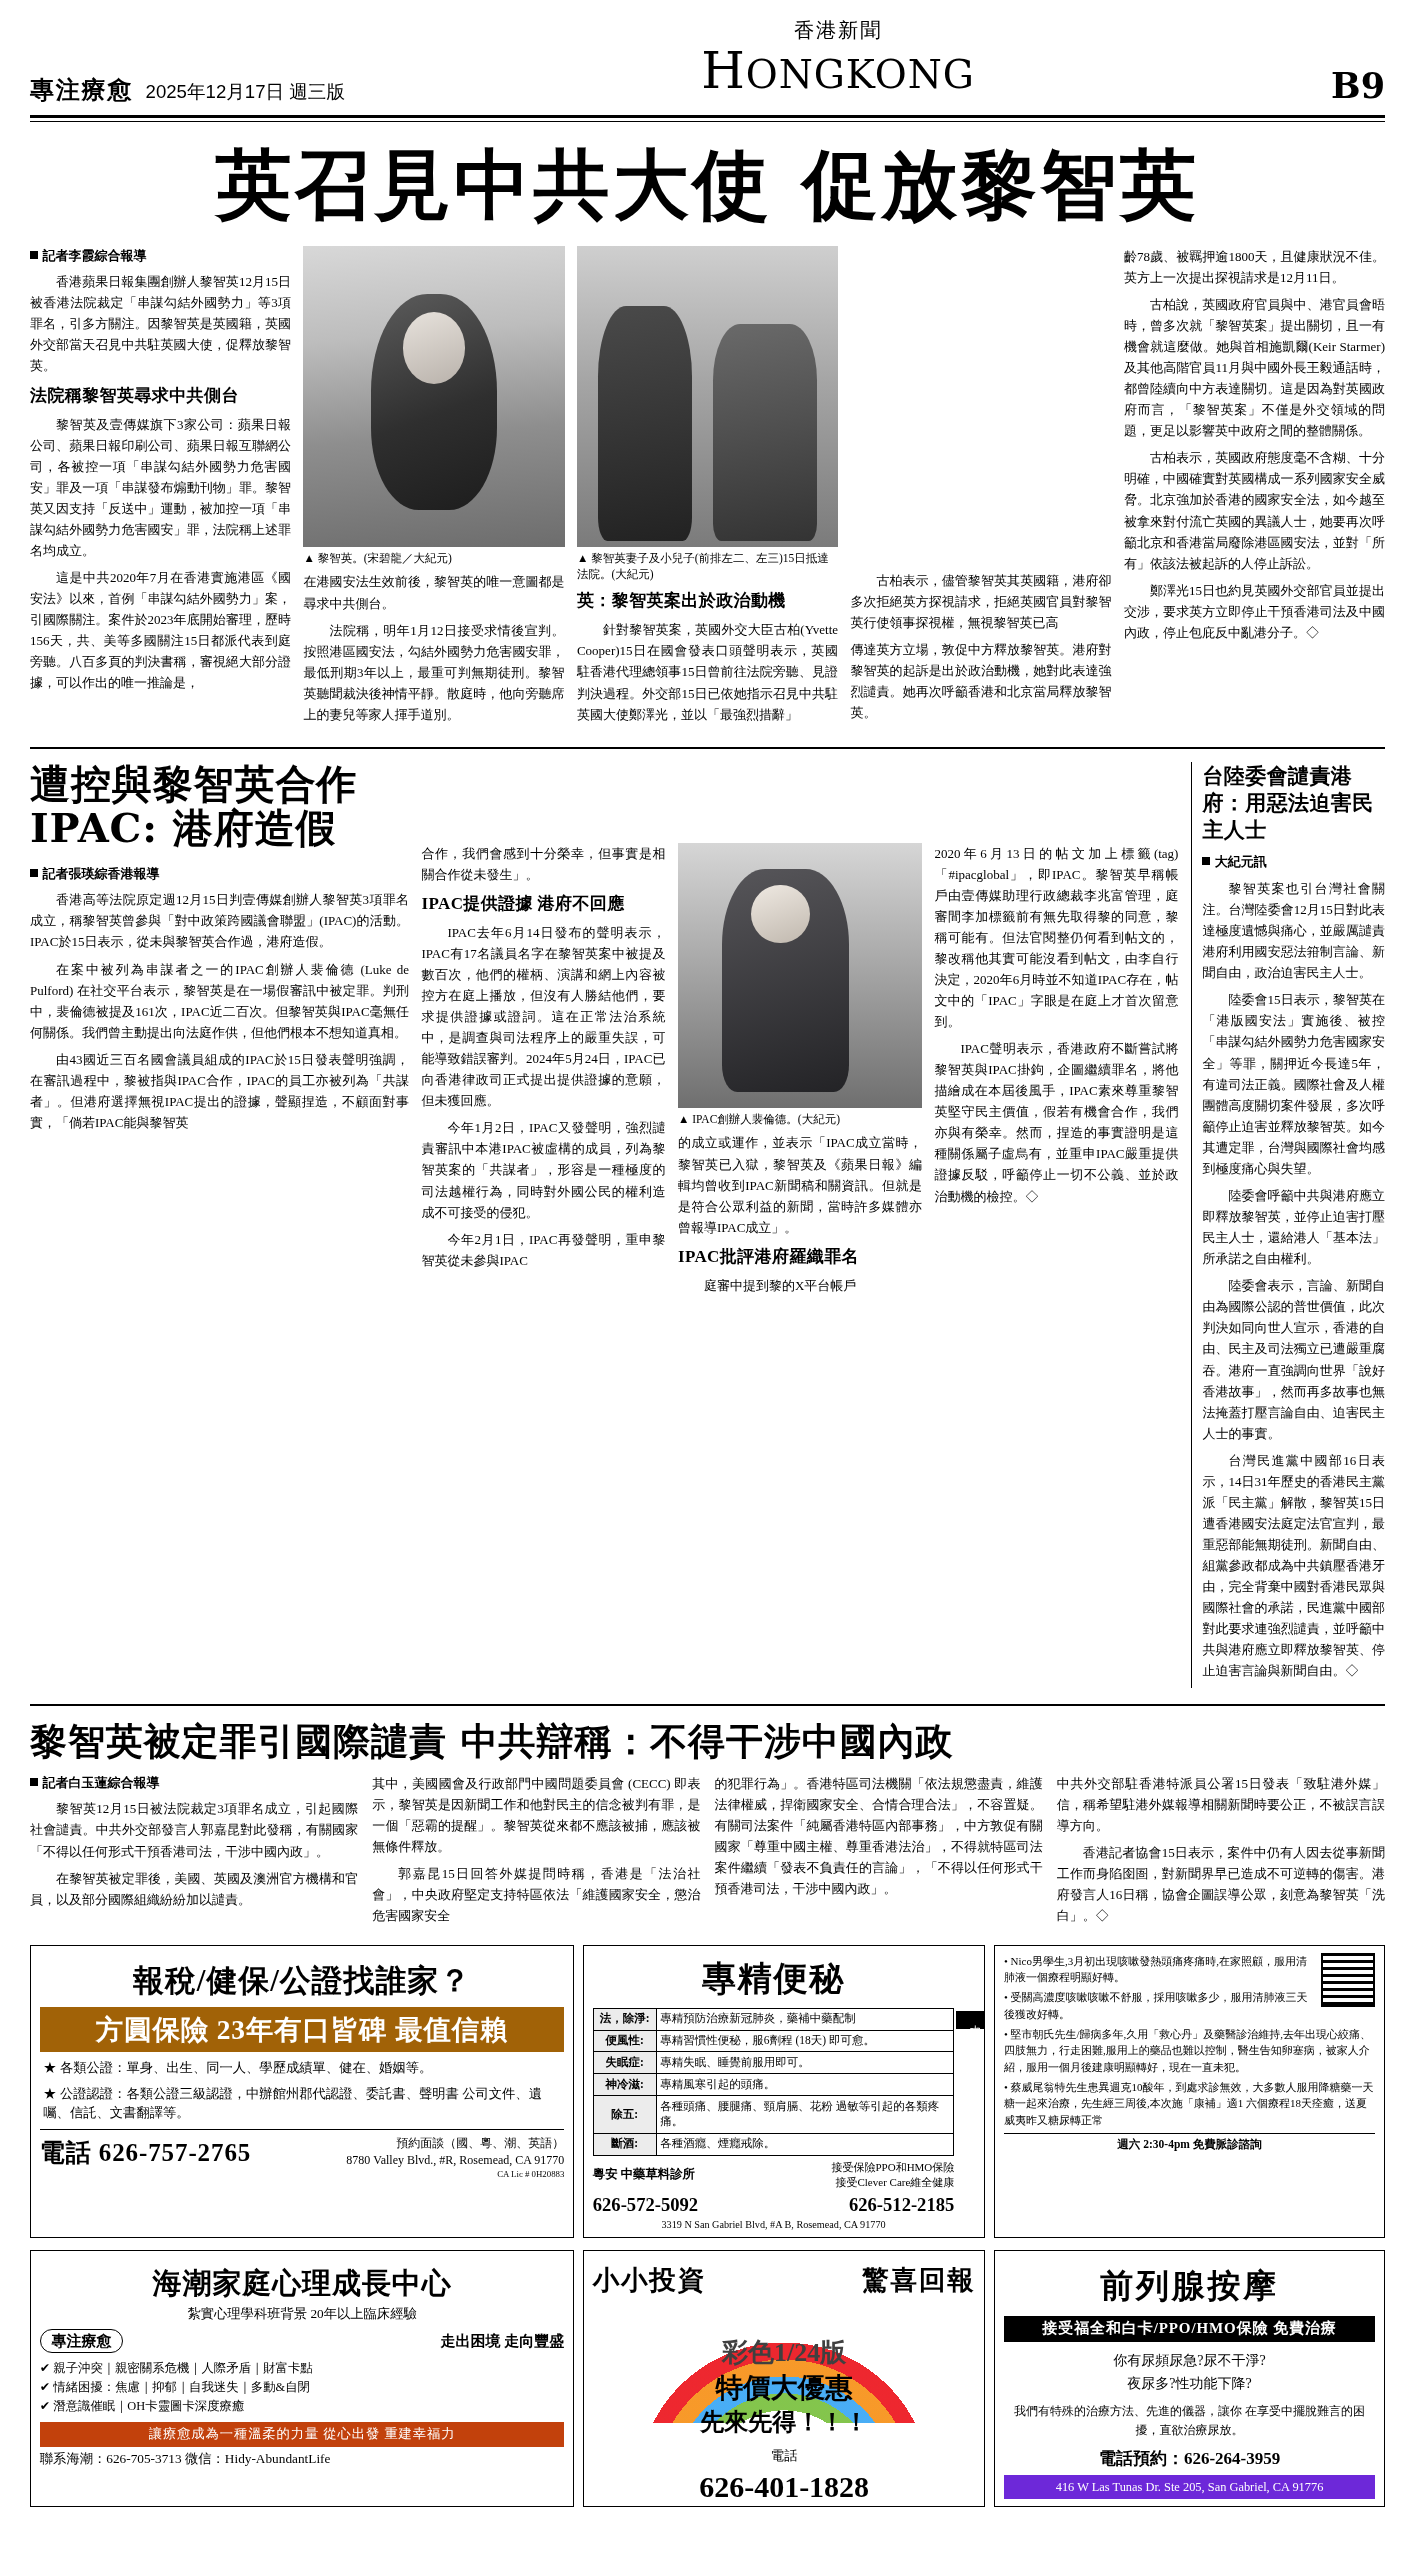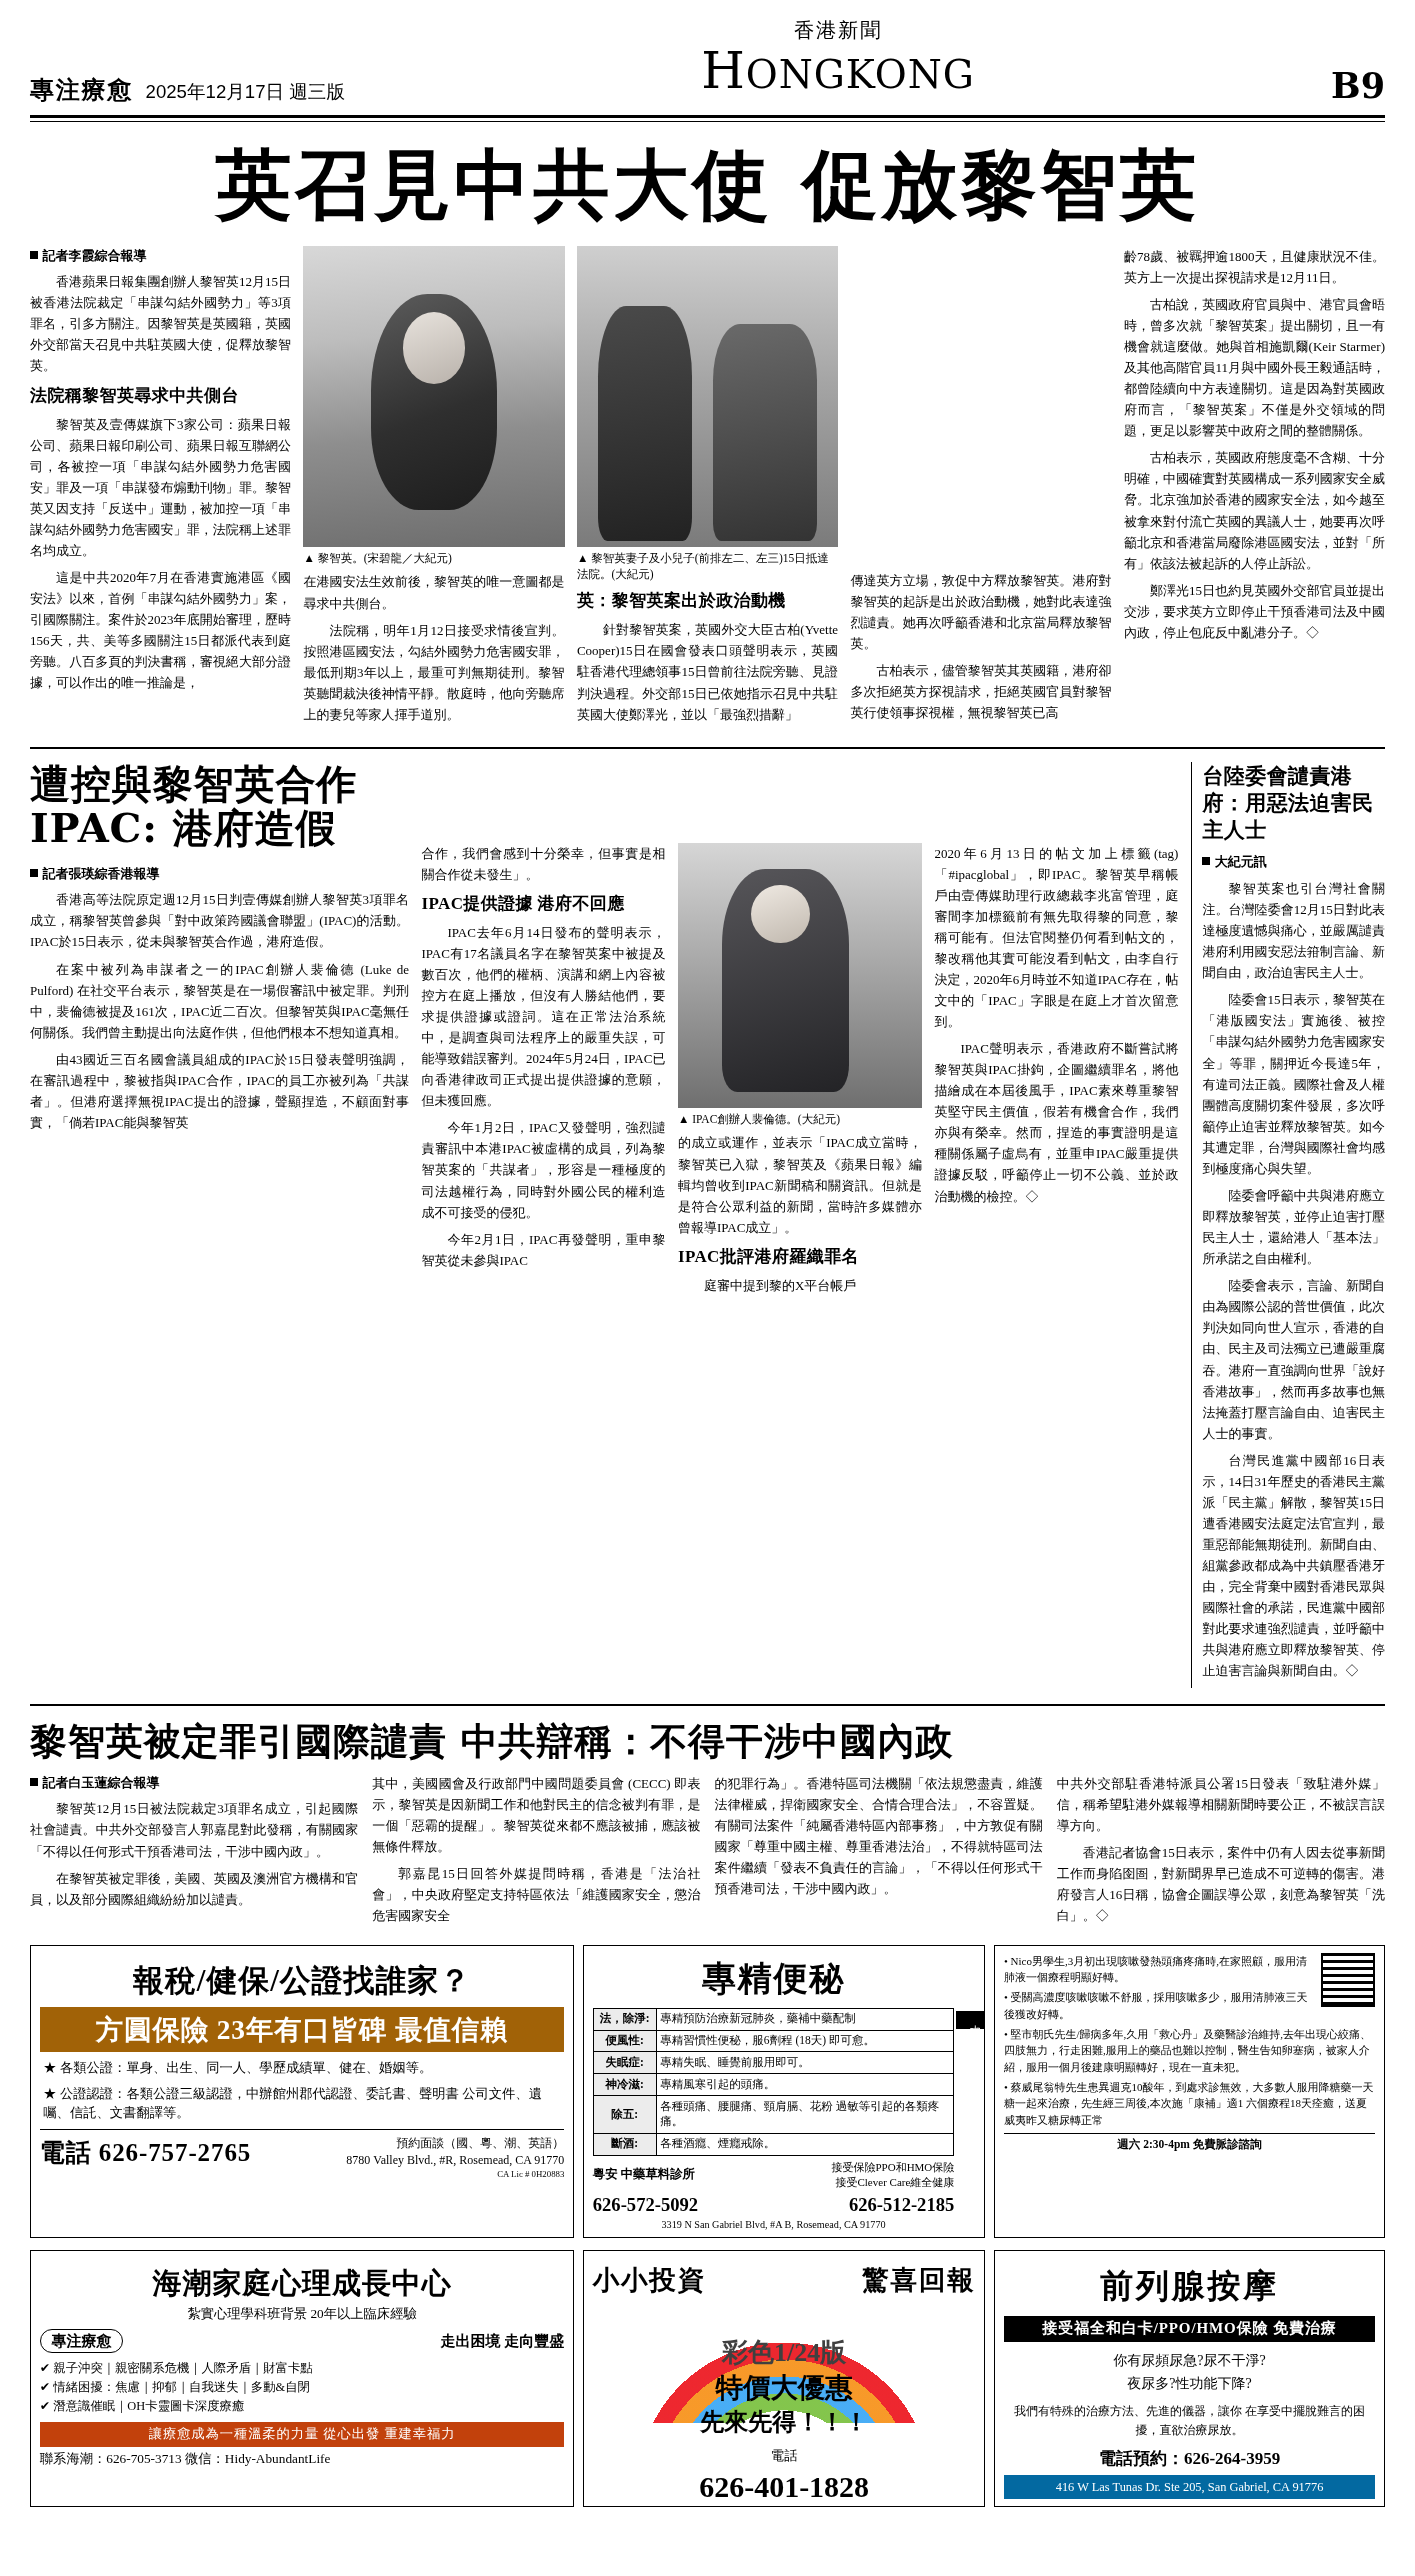--- a/index.html
+++ b/index.html
@@ -126,21 +126,21 @@
   .ad5 .m2{font-weight:bold;font-size:27.4px;}
   .ad5 .m3{font-weight:bold;font-size:24px;}
   .ad5 .ph{position:relative;text-align:center;font-weight:bold;font-size:30px;margin-top:5.3px;}
 
   
   .ad6 .head{font-weight:bold;font-size:33px;text-align:center;letter-spacing:2.7px;margin:5.3px 0 7px;}
   .ad6 .bar{background:#000;color:#fff;text-align:center;font-weight:bold;font-size:15px;padding:3.5px 0;letter-spacing:0.9px;}
   .ad6 .q{font-size:14px;line-height:1.7;text-align:center;margin-top:7px;}
   .ad6 .note{font-size:12px;line-height:1.6;text-align:center;margin-top:5.3px;}
   .ad6 .ph{font-weight:bold;font-size:17px;text-align:center;margin-top:7px;}
-  .ad6 .addr{background:#0369a1;color:#fff;font-size:12.4px;text-align:center;padding:4.4px 0;margin-top:5.3px;}
+  .ad6 .addr{background:#6d28d9;color:#fff;font-size:12.4px;text-align:center;padding:4.4px 0;margin-top:5.3px;}
 </style>
 </head>
 <body>
 
 <div class="page">
 
   <div class="masthead">
     <div class="mh-left">
       <span class="mh-logo">專注療愈</span>
       <span class="mh-date">2025年12月17日 週三版</span>
@@ -179,22 +179,22 @@
       <div class="photoblk">
         <div class="photo ph-b"></div>
         <div class="cap">▲ 黎智英妻子及小兒子(前排左二、左三)15日抵達法院。(大紀元)</div>
       </div>
       <div class="sub">英：黎智英案出於政治動機</div>
       <p class="body">針對黎智英案，英國外交大臣古柏(Yvette Cooper)15日在國會發表口頭聲明表示，英國駐香港代理總領事15日曾前往法院旁聽、見證判決過程。外交部15日已依她指示召見中共駐英國大使鄭澤光，並以「最強烈措辭」</p>
     </div>
 
     <div>
       <div style="height:324px"></div>
+      <p class="body">古柏表示，儘管黎智英其英國籍，港府卻多次拒絕英方探視請求，拒絕英國官員對黎智英行使領事探視權，無視黎智英已高</p>
       <p class="body noind">傳達英方立場，敦促中方釋放黎智英。港府對黎智英的起訴是出於政治動機，她對此表達強烈譴責。她再次呼籲香港和北京當局釋放黎智英。</p>
-      <p class="body">古柏表示，儘管黎智英其英國籍，港府卻多次拒絕英方探視請求，拒絕英國官員對黎智英行使領事探視權，無視黎智英已高</p>
     </div>
 
     <div>
       <p class="body noind">齡78歲、被羈押逾1800天，且健康狀況不佳。英方上一次提出探視請求是12月11日。</p>
       <p class="body">古柏說，英國政府官員與中、港官員會晤時，曾多次就「黎智英案」提出關切，且一有機會就這麼做。她與首相施凱爾(Keir Starmer)及其他高階官員11月與中國外長王毅通話時，都曾陸續向中方表達關切。這是因為對英國政府而言，「黎智英案」不僅是外交領域的問題，更足以影響英中政府之間的整體關係。</p>
       <p class="body">古柏表示，英國政府態度毫不含糊、十分明確，中國確實對英國構成一系列國家安全威脅。北京強加於香港的國家安全法，如今越至被拿來對付流亡英國的異議人士，她要再次呼籲北京和香港當局廢除港區國安法，並對「所有」依該法被起訴的人停止訴訟。</p>
       <p class="body">鄭澤光15日也約見英國外交部官員並提出交涉，要求英方立即停止干預香港司法及中國內政，停止包庇反中亂港分子。◇</p>
     </div>
   </div>
 

